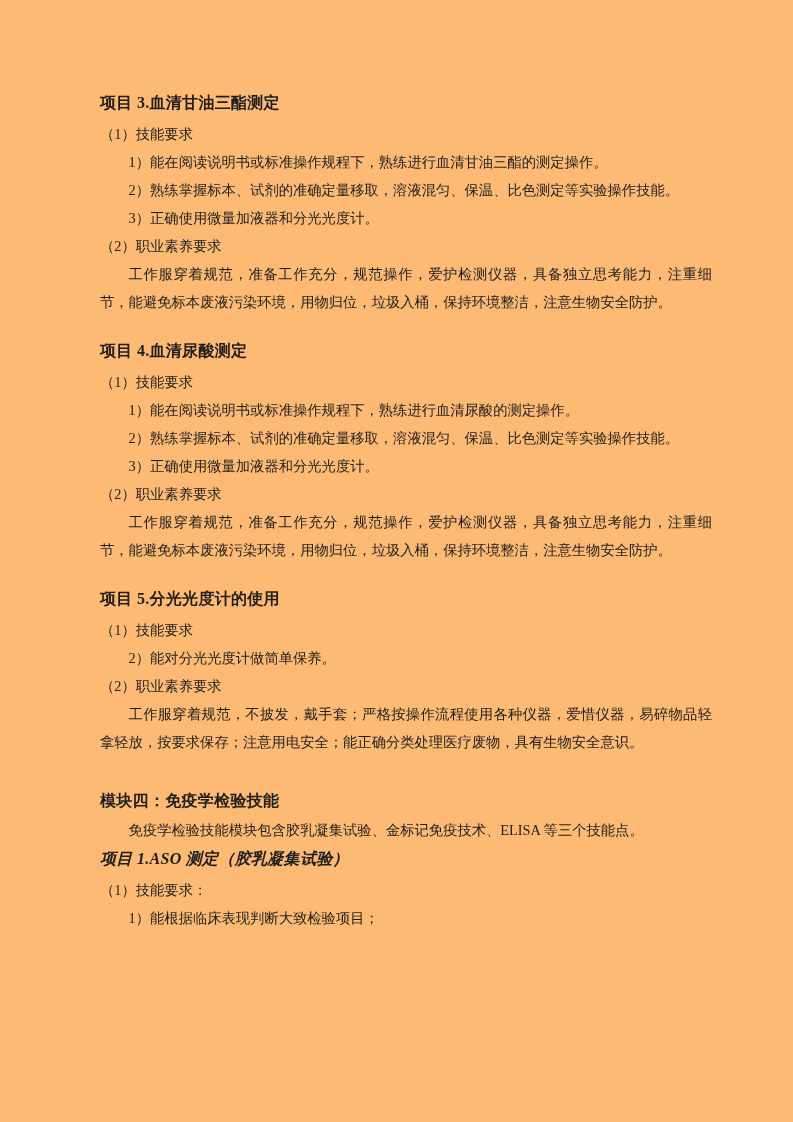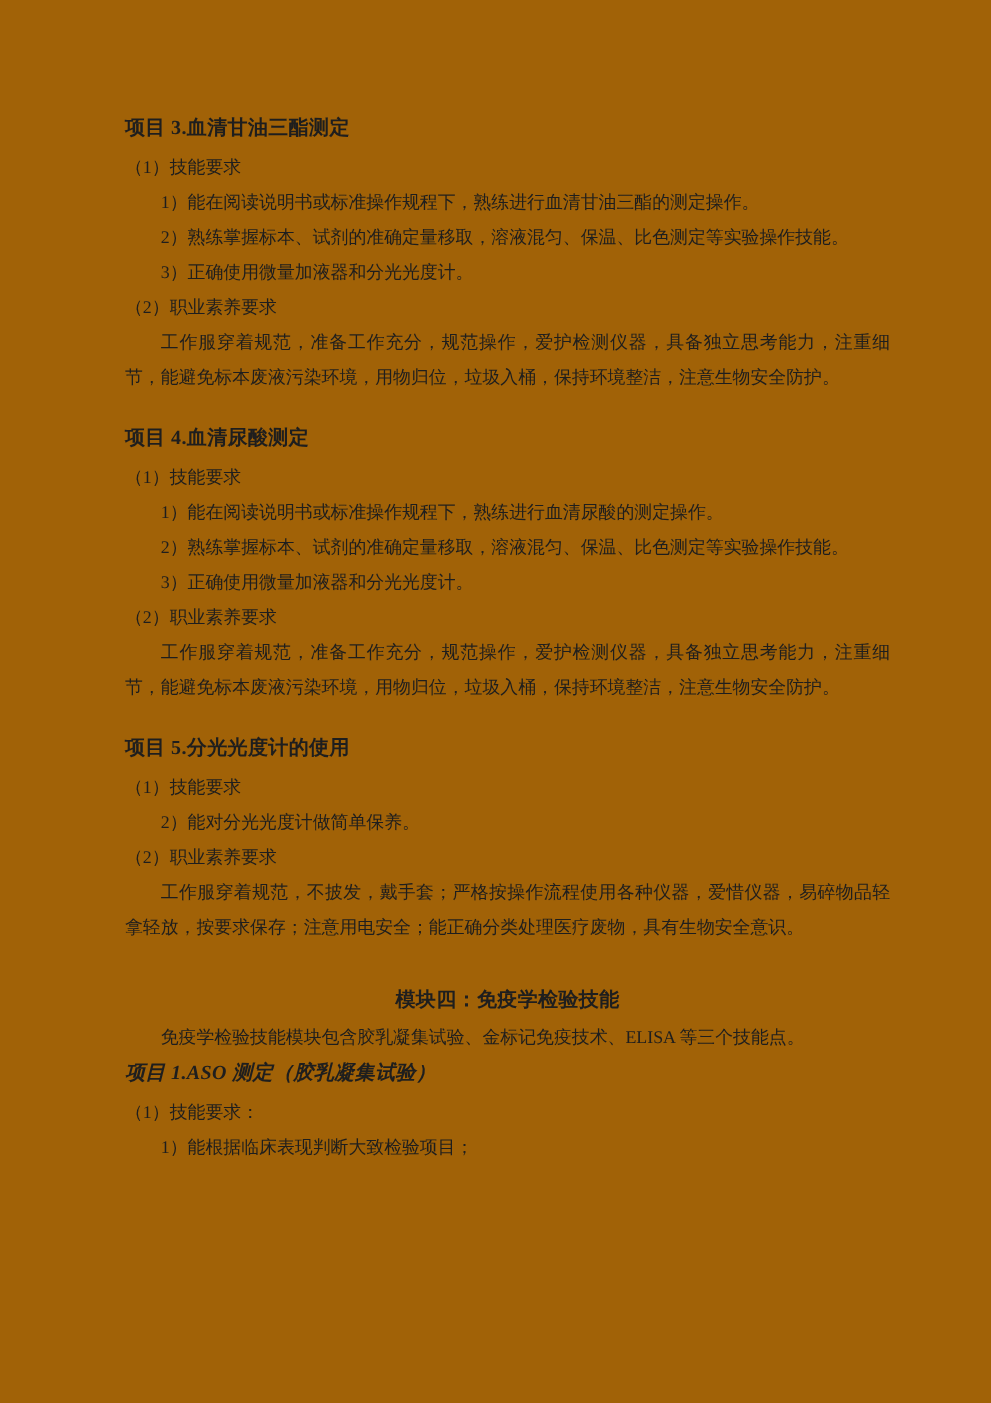--- a/index.html
+++ b/index.html
@@ -5,21 +5,21 @@
   html, body {
     margin: 0;
     padding: 0;
     background: #e8e8e8;
   }
   .page {
     position: relative;
     width: 793px;
     height: 1122px;
     margin: 0 auto;
-    background: #a16207;
+    background: #fdba74;
     font-family: "Liberation Serif", "DejaVu Serif", serif;
     color: #1e1e1e;
     overflow: hidden;
   }
   .content {
     position: absolute;
     left: 100px;
     top: 88px;
     width: 612px;
   }
@@ -42,21 +42,20 @@
     text-indent: 0;
   }
   .item, .para {
     text-indent: 2em;
     text-align: justify;
   }
   .module-heading {
     font-size: 16px;
     font-weight: 700;
     line-height: 30px;
-    text-align: center;
     margin: 30px 0 0 0;
     letter-spacing: 0.3px;
   }
   .module-intro {
     font-size: 14.3px;
     line-height: 28px;
     text-indent: 2em;
     margin: 0;
   }
   .proj-heading {

